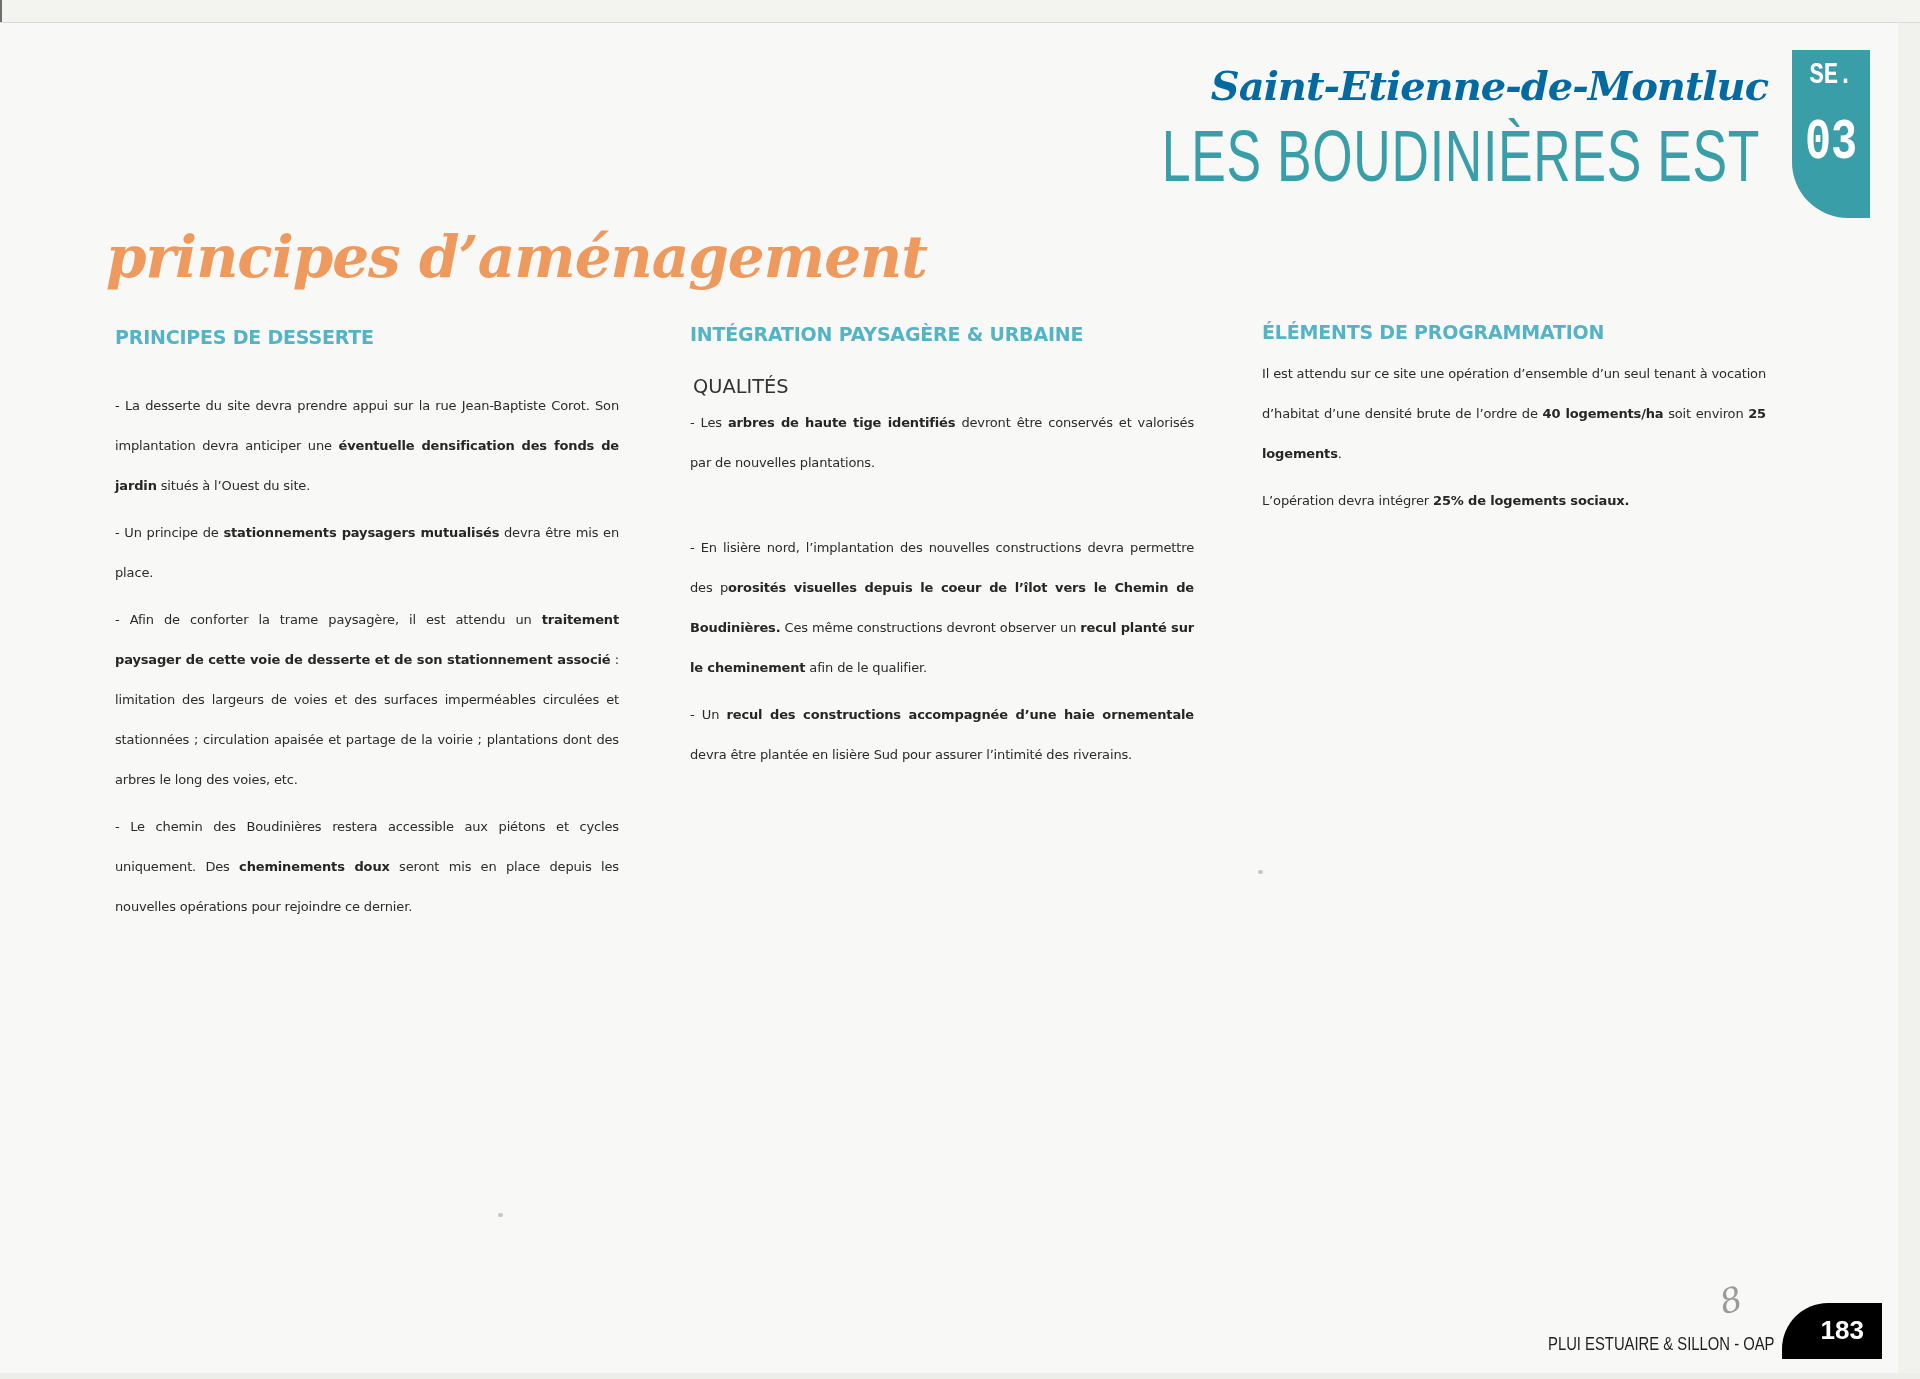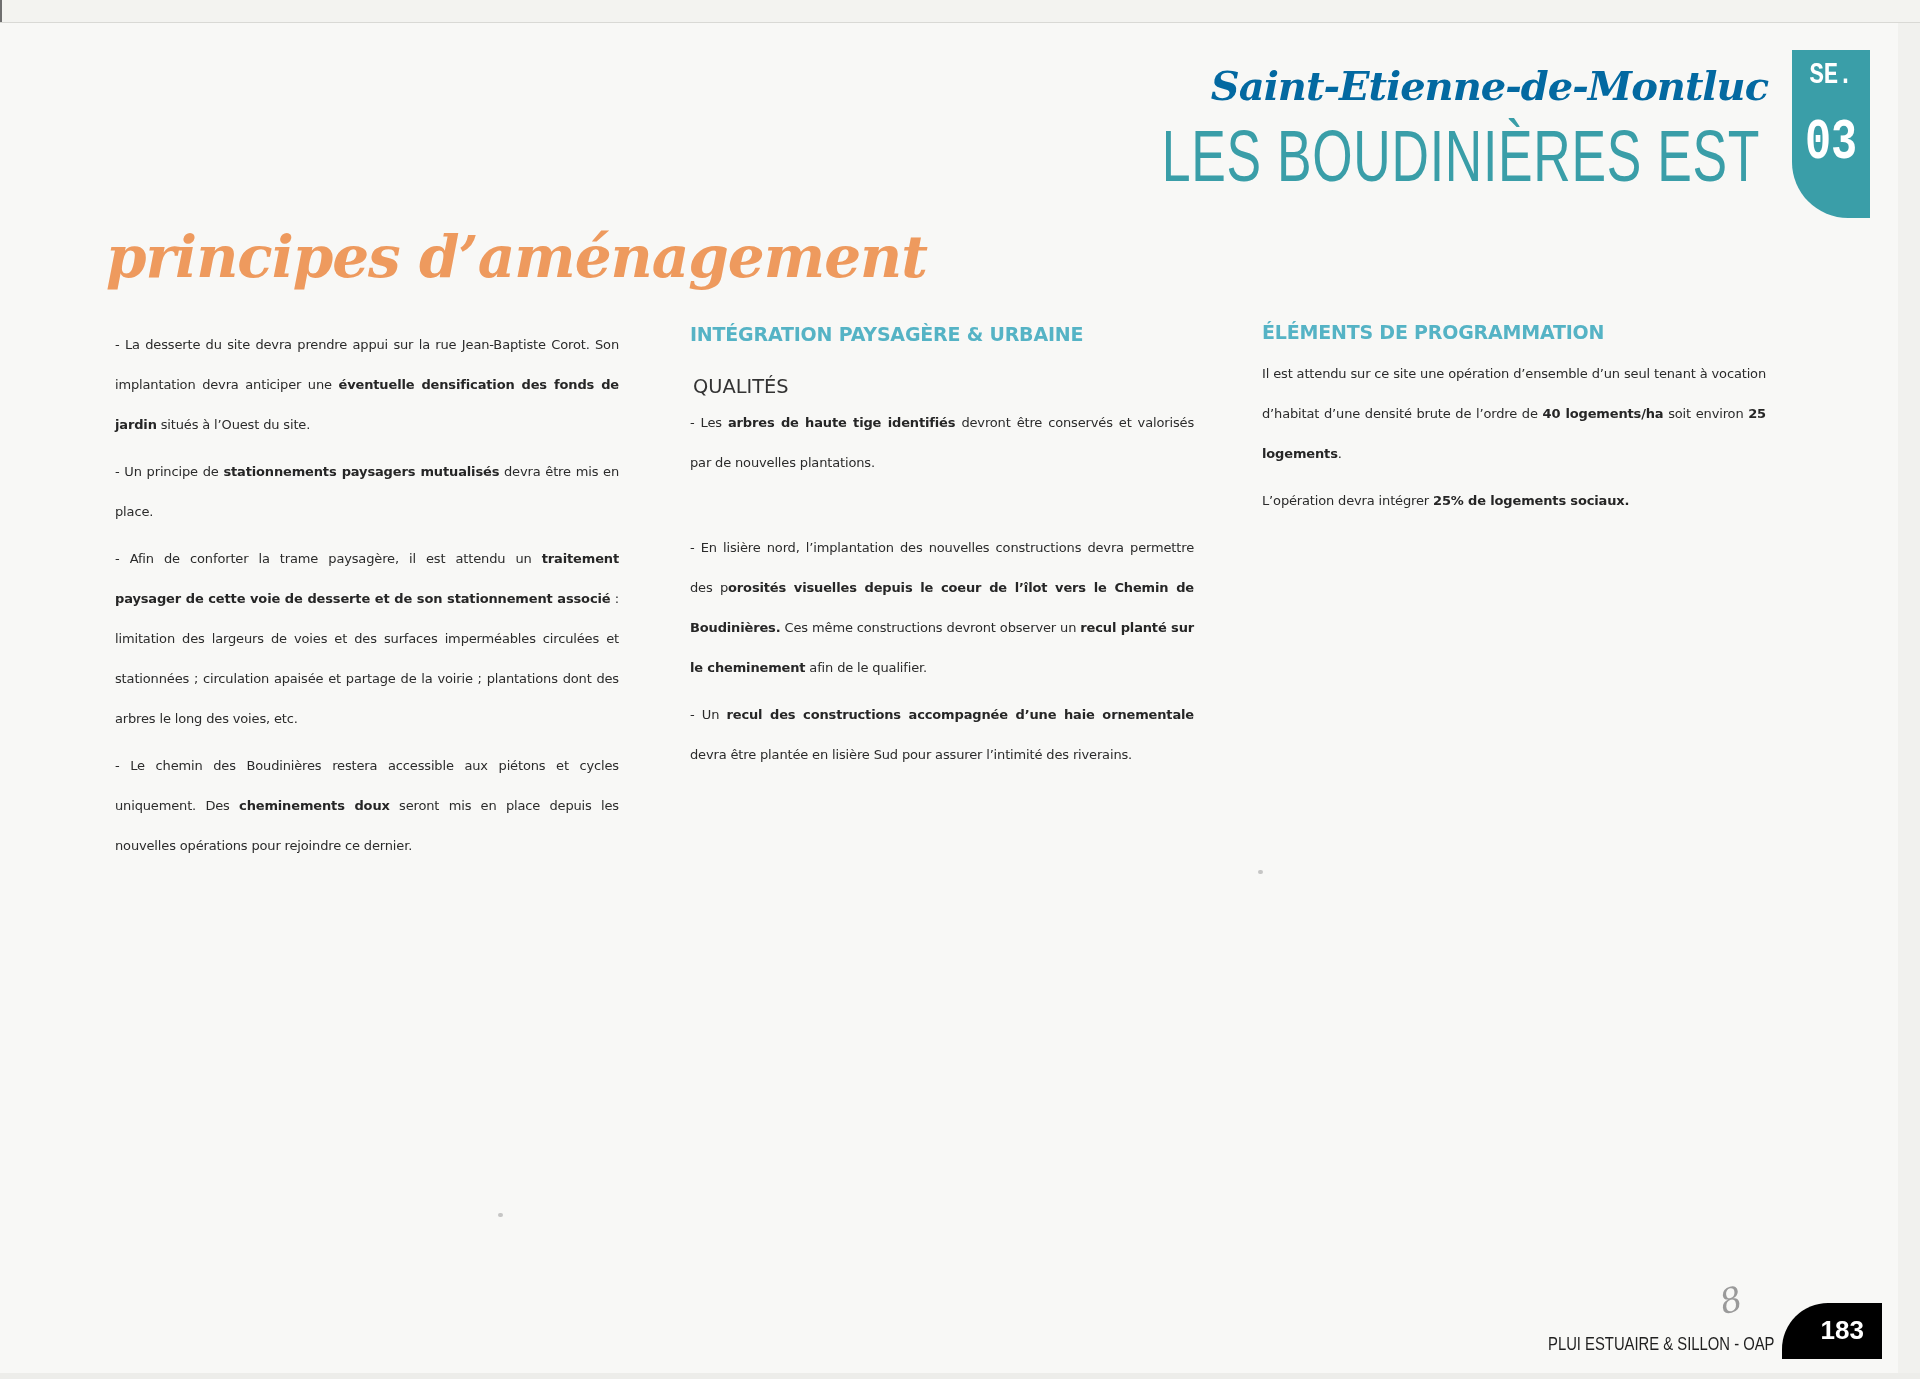--- a/index.html
+++ b/index.html
@@ -220,20 +220,21 @@
   <div class="locality">Saint-Etienne-de-Montluc</div>
   <div class="site-title">LES BOUDINIÈRES EST</div>
   <div class="section-badge">
     <div class="code">SE.</div>
     <div class="num">03</div>
   </div>
   <div class="page-heading">principes d’aménagement</div>
 </header>
 
 <section class="col col-1">
+  <h2 class="col-heading">PRINCIPES DE DESSERTE</h2>
   <p class="para"><span>- La desserte du site devra prendre appui sur la rue Jean-Baptiste Corot. Son implantation devra anticiper une </span><b>éventuelle densification des fonds de jardin</b><span> situés à l’Ouest du site.</span></p>
   <p class="para"><span>- Un principe de </span><b>stationnements paysagers mutualisés</b><span> devra être mis en place.</span></p>
   <p class="para"><span>- Afin de conforter la trame paysagère, il est attendu un </span><b>traitement paysager de cette voie de desserte et de son stationnement associé</b><span> : limitation des largeurs de voies et des surfaces imperméables circulées et stationnées ; circulation apaisée et partage de la voirie ; plantations dont des arbres le long des voies, etc.</span></p>
   <p class="para"><span>- Le chemin des Boudinières restera accessible aux piétons et cycles uniquement. Des </span><b>cheminements doux</b><span> seront mis en place depuis les nouvelles opérations pour rejoindre ce dernier.</span></p>
 </section>
 
 <section class="col col-2">
   <h2 class="col-heading">INTÉGRATION PAYSAGÈRE &amp; URBAINE</h2>
   <h3 class="subhead">QUALITÉS</h3>
   <p class="para"><span>- Les </span><b>arbres de haute tige identifiés</b><span> devront être conservés et valorisés par de nouvelles plantations.</span></p>

